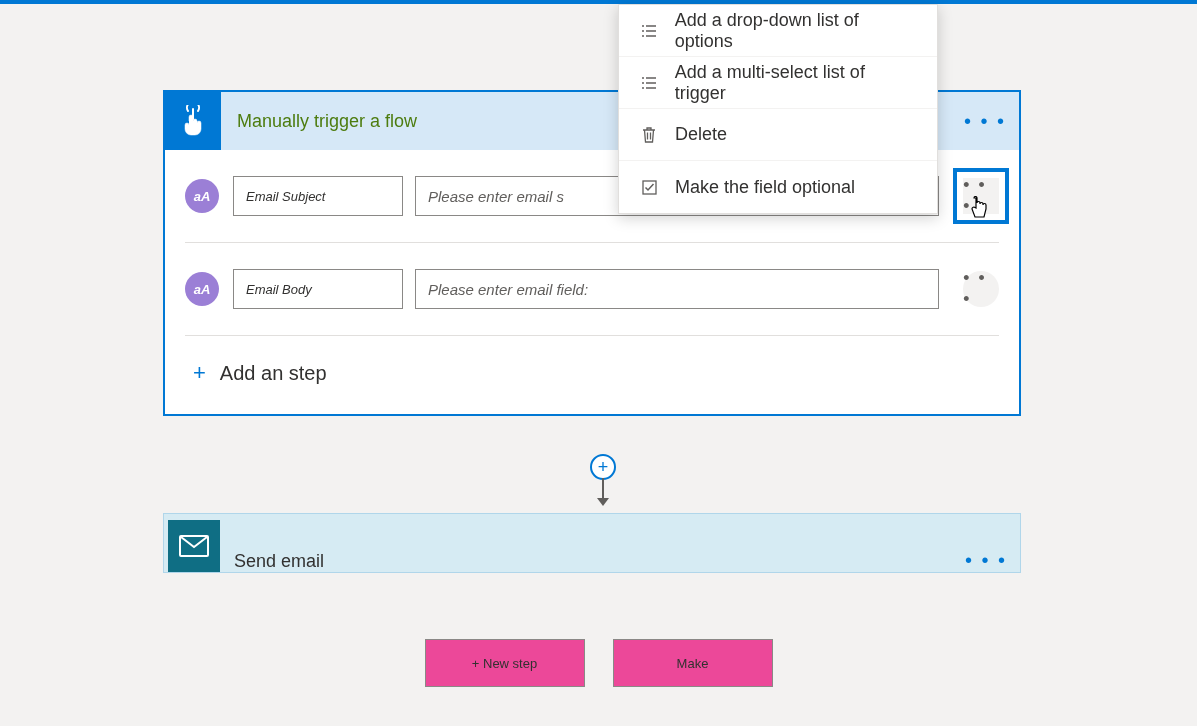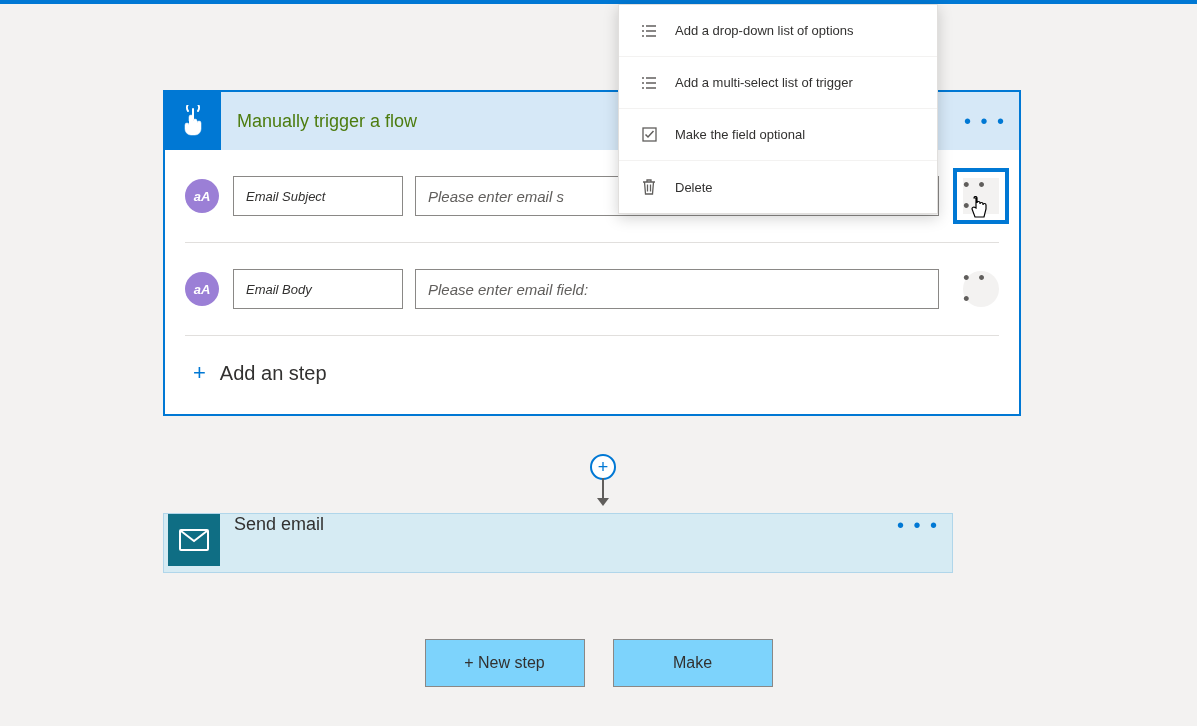--- a/index.html
+++ b/index.html
@@ -102,63 +102,63 @@
   .arrow-head {
     width:0; height:0;
     border-left:6px solid transparent; border-right:6px solid transparent;
     border-top:8px solid #605e5c;
   }
 
   
   .action-card {
     position: absolute;
     left: 163px; top: 509px;
-    width: 790px; height: 60px;
+    width: 858px; height: 60px;
     border: 1px solid #b0d6ea;
     background: #d6ebf3;
-    display:flex; align-items:flex-start;
+    display:flex; align-items:flex-end;
   }
   .action-icon-box {
     width: 52px; height: 52px; background: #0f6e84;
     display:flex; align-items:center; justify-content:center;
     margin: 0 14px 0 4px;
   }
   .action-title { flex:1; font-size:18px; color:#323130; }
   .action-more {
     width:44px; display:flex; align-items:center; justify-content:center;
     color:#0078d4; font-size:20px; letter-spacing:2px; margin-right:12px; cursor:pointer;
   }
 
   
   .bottom-buttons {
     position:absolute; left:0; right:0; top: 635px;
     display:flex; justify-content:center; gap: 28px;
   }
   .btn {
     min-width: 160px; height: 48px;
-    border: 1px solid #8a8886; background:#7dd3fc;
+    border: 1px solid #8a8886; background:#ec4899;
     display:flex; align-items:center; justify-content:center;
-    font-size: 16px; color:#323130; cursor:pointer;
+    font-size: 13px; color:#323130; cursor:pointer;
   }
 
   
   .dropdown {
     position: absolute;
     left: 618px; top: 0px;
     width: 320px;
     background: #fff;
     box-shadow: 0 4px 14px rgba(0,0,0,0.18);
     border: 1px solid #e1dfdd;
     z-index: 100;
   }
   .dropdown-item {
     display:flex; align-items:center;
     height: 52px;
     padding: 0 18px;
-    font-size: 13px; color:#323130;
+    font-size: 18px; color:#323130;
     cursor:pointer;
     border-bottom: 1px solid #f3f2f1;
   }
   .dropdown-item:last-child { border-bottom: none; }
   .dd-icon { width: 24px; margin-right: 14px; display:flex; align-items:center; justify-content:center; }
 
   .pointer-cursor {
     position:absolute;
     left: 970px; top: 192px;
     z-index: 200;
@@ -257,39 +257,39 @@
               <line x1="5" y1="7" x2="15" y2="7"></line>
               <line x1="1" y1="12" x2="3" y2="12"></line>
               <line x1="5" y1="12" x2="15" y2="12"></line>
             </g>
           </svg>
       </span>
       <span>Add a multi-select list of trigger</span>
     </div>
     <div class="dropdown-item">
       <span class="dd-icon">
-        <svg width="15" height="15" viewBox="0 0 15 15">
-            <rect x="1" y="1" width="13" height="13" fill="none" stroke="#605e5c" stroke-width="1.3"></rect>
-            <path d="M3.5 7.5 L6 10 L11.5 4" fill="none" stroke="#605e5c" stroke-width="1.5"></path>
-          </svg>
-      </span>
-      <span>Make the field optional</span>
-    </div>
-    <div class="dropdown-item">
-      <span class="dd-icon">
         <svg width="14" height="16" viewBox="0 0 14 16">
             <g fill="none" stroke="#605e5c" stroke-width="1.3">
               <path d="M1 3 h12 M5 3 V1 h4 v2 M2.5 3 l1 12 h7 l1 -12"></path>
               <line x1="5.5" y1="5.5" x2="5.5" y2="12.5"></line>
               <line x1="8.5" y1="5.5" x2="8.5" y2="12.5"></line>
             </g>
           </svg>
       </span>
       <span>Delete</span>
     </div>
+    <div class="dropdown-item">
+      <span class="dd-icon">
+        <svg width="15" height="15" viewBox="0 0 15 15">
+            <rect x="1" y="1" width="13" height="13" fill="none" stroke="#605e5c" stroke-width="1.3"></rect>
+            <path d="M3.5 7.5 L6 10 L11.5 4" fill="none" stroke="#605e5c" stroke-width="1.5"></path>
+          </svg>
+      </span>
+      <span>Make the field optional</span>
+    </div>
   </div>
 
   <div class="pointer-cursor">
     <svg width="20" height="24" viewBox="0 0 20 24">
       <path d="M6 2 v10 l-2 -1 a2 2 0 0 0 -2 2 l3 8 h9 l2 -8 v-4 a1.5 1.5 0 0 0 -3 0 v-1 a1.5 1.5 0 0 0 -3 0 v-1 a1.5 1.5 0 0 0 -3 0 V2 a1.5 1.5 0 0 0 -3 0 z" fill="#fff" stroke="#000" stroke-width="1.2"></path>
     </svg>
   </div>
 
 </div>
 

